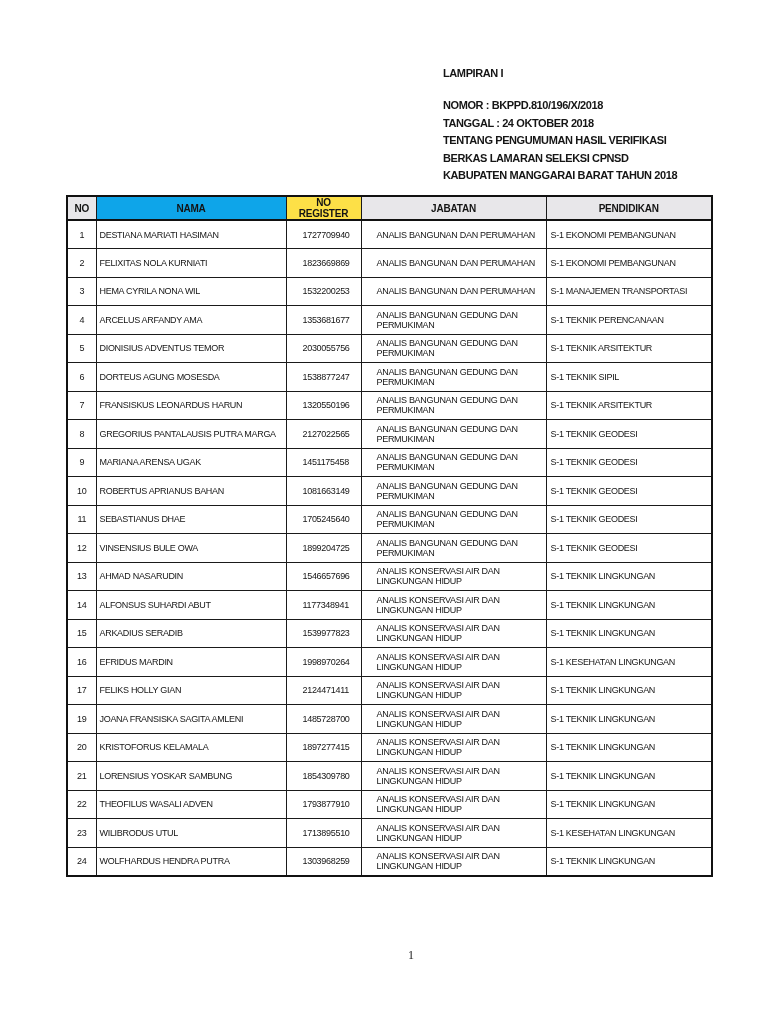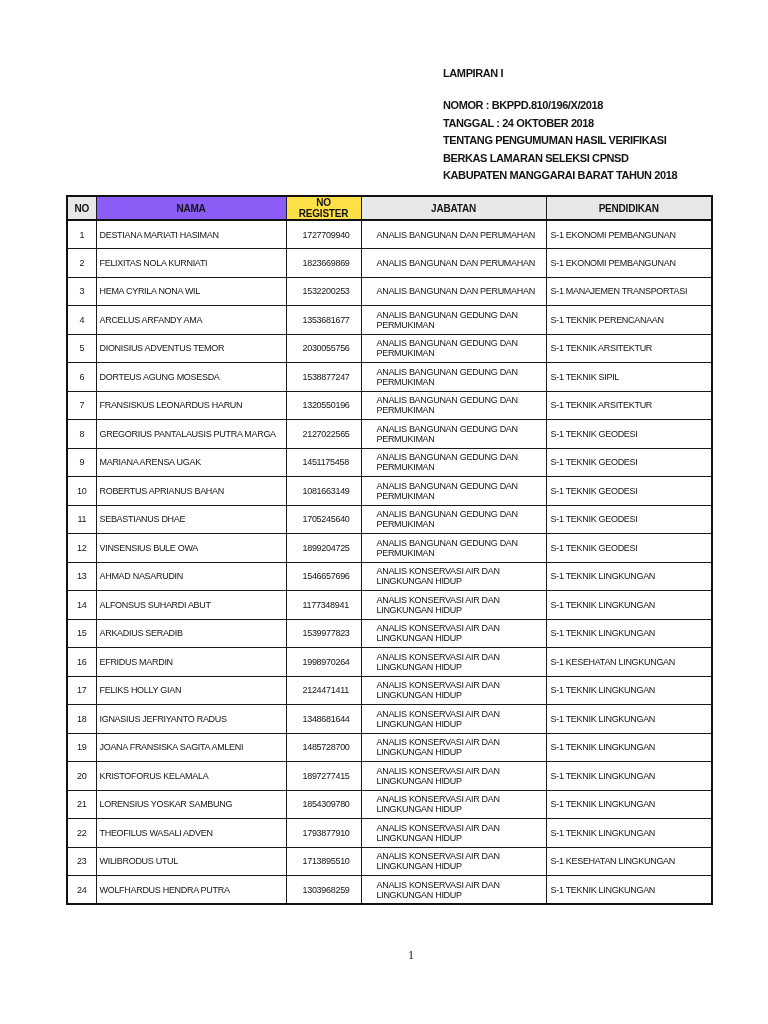--- a/index.html
+++ b/index.html
@@ -94,21 +94,21 @@
     <colgroup>
       <col style="width:29px">
       <col style="width:190px">
       <col style="width:75px">
       <col style="width:185px">
       <col style="width:166px">
     </colgroup>
     <thead>
       <tr>
         <th class="col-no" style="background: rgb(232, 231, 234);">NO</th>
-        <th class="col-nama" style="background: #8b5cf6;">NAMA</th>
+        <th class="col-nama" style="background: #0ea5e9;">NAMA</th>
         <th class="col-register" style="background: #fde047;">NO REGISTER</th>
         <th class="col-jabatan" style="background: rgb(232, 231, 234);">JABATAN</th>
         <th class="col-pend" style="background: rgb(232, 231, 234);">PENDIDIKAN</th>
       </tr>
     </thead>
     <tbody>
         <tr>
       <td class="cell-no">1</td>
       <td class="cell-nama">DESTIANA MARIATI HASIMAN</td>
       <td class="cell-reg">1727709940</td>
@@ -221,27 +221,20 @@
       <td class="cell-pen">S-1 KESEHATAN LINGKUNGAN</td>
     </tr>
         <tr>
       <td class="cell-no">17</td>
       <td class="cell-nama">FELIKS HOLLY GIAN</td>
       <td class="cell-reg">2124471411</td>
       <td class="cell-jab">ANALIS KONSERVASI AIR DAN LINGKUNGAN HIDUP</td>
       <td class="cell-pen">S-1 TEKNIK LINGKUNGAN</td>
     </tr>
         <tr>
-      <td class="cell-no">18</td>
-      <td class="cell-nama">IGNASIUS JEFRIYANTO RADUS</td>
-      <td class="cell-reg">1348681644</td>
-      <td class="cell-jab">ANALIS KONSERVASI AIR DAN LINGKUNGAN HIDUP</td>
-      <td class="cell-pen">S-1 TEKNIK LINGKUNGAN</td>
-    </tr>
-        <tr>
       <td class="cell-no">19</td>
       <td class="cell-nama">JOANA FRANSISKA SAGITA AMLENI</td>
       <td class="cell-reg">1485728700</td>
       <td class="cell-jab">ANALIS KONSERVASI AIR DAN LINGKUNGAN HIDUP</td>
       <td class="cell-pen">S-1 TEKNIK LINGKUNGAN</td>
     </tr>
         <tr>
       <td class="cell-no">20</td>
       <td class="cell-nama">KRISTOFORUS KELAMALA</td>
       <td class="cell-reg">1897277415</td>

